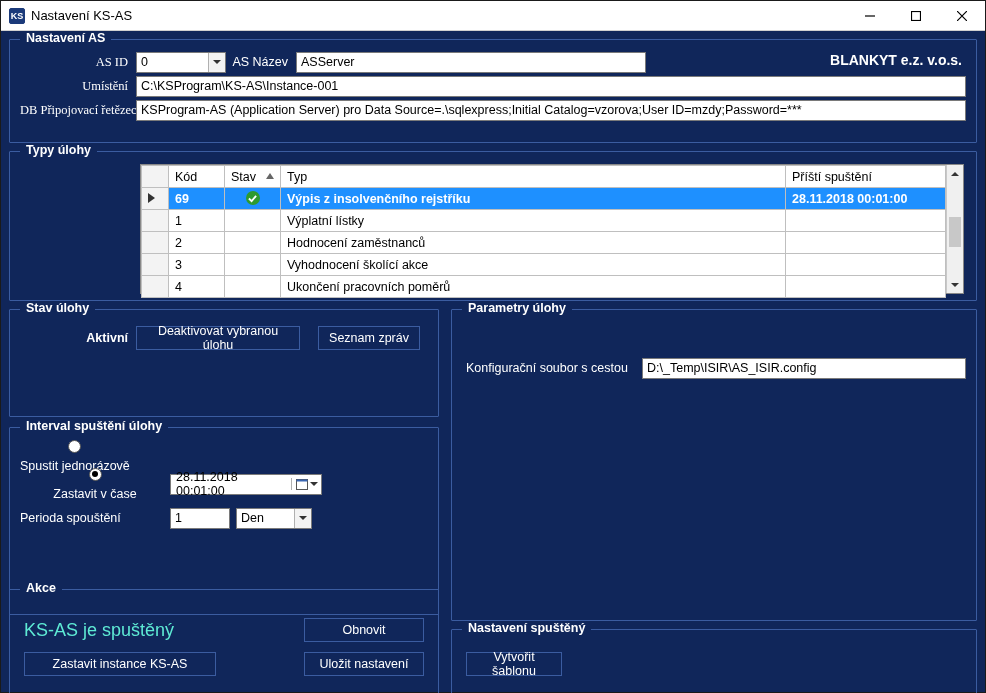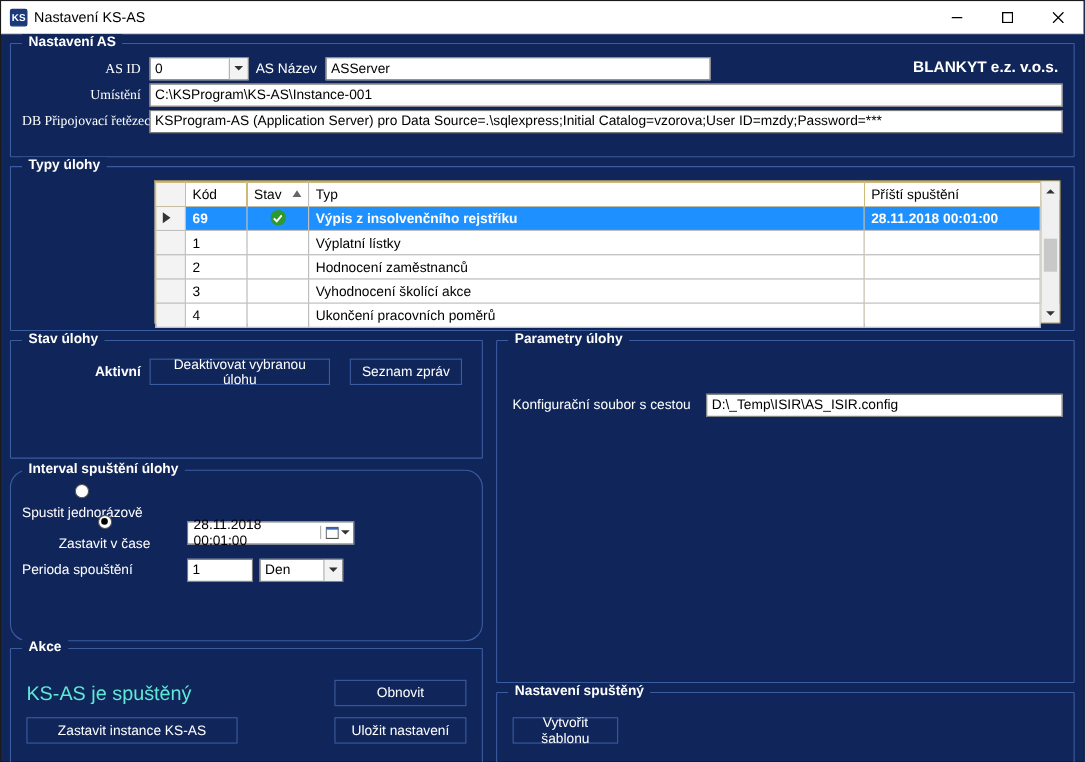--- a/index.html
+++ b/index.html
@@ -101,21 +101,21 @@
   .vscroll .arrow{height:17px;display:flex;align-items:center;justify-content:center;background:#f0f0f0;}
   .vscroll .thumb{position:absolute;top:52px;left:2px;right:2px;height:30px;background:#c8c8c8;}
   
   .g-stav{left:6px;top:276px;width:430px;height:108px;}
   .btn{
     background:var(--bg);color:#fff;border:1px solid var(--border);
     height:24px;padding:0 10px;font-size:12.5px;font-family:inherit;cursor:pointer;
     display:inline-flex;align-items:center;justify-content:center;
   }
   
-  .g-int{left:6px;top:394px;width:430px;height:156px;border-radius:16px;}
+  .g-int{left:6px;top:394px;width:430px;height:188px;}
   .radio{display:flex;align-items:center;gap:6px;flex-direction:column;}
   .radio-dot{
     width:13px;height:13px;border-radius:50%;background:#fff;border:1px solid #555;
     display:flex;align-items:center;justify-content:center;
   }
   .radio-dot.on::after{content:"";width:6px;height:6px;border-radius:50%;background:#000;}
   .datepick{display:flex;align-items:center;background:#fff;color:#000;border:1px solid #7a7a7a;height:21px;width:152px;}
   .datepick .dval{flex:1;padding:0 5px;}
   .datepick .cal{width:30px;border-left:1px solid #b0b0b0;display:flex;align-items:center;justify-content:center;gap:2px;}
   .num{width:60px;}

